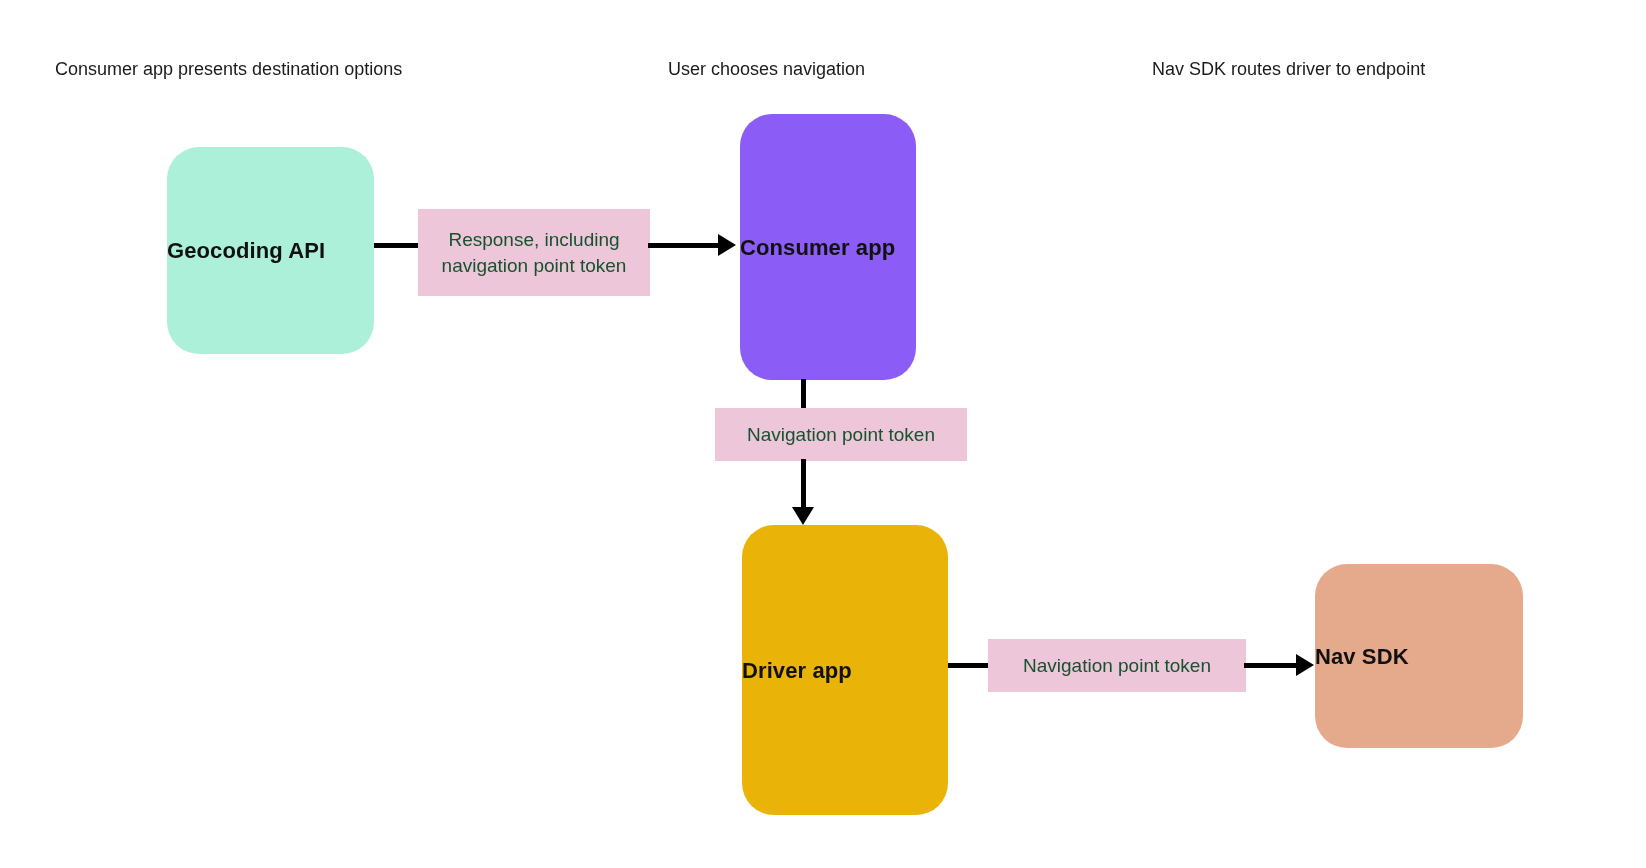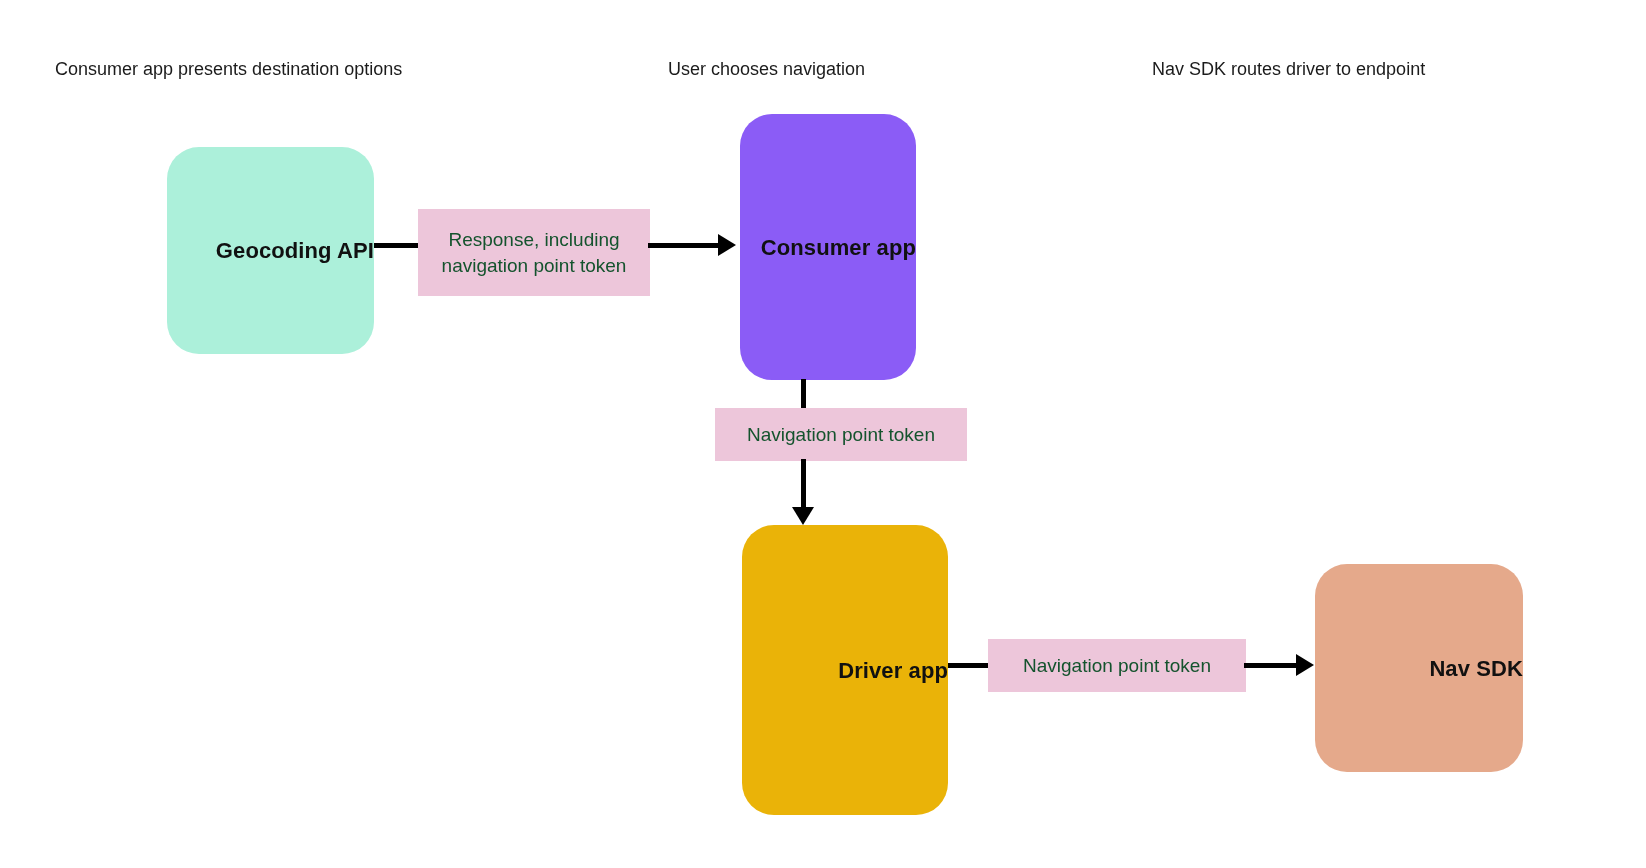--- a/index.html
+++ b/index.html
@@ -30,21 +30,21 @@
     font-weight: 400;
     text-align: center;
   }
 
   
   .node {
     position: absolute;
     border-radius: 32px;
     display: flex;
     align-items: center;
-    justify-content: flex-end;
+    justify-content: flex-start;
     box-sizing: border-box;
   }
   .node-label {
     font-size: 22px;
     font-weight: 700;
     color: #111111;
     text-align: center;
     line-height: 27px;
     letter-spacing: 0.1px;
   }
@@ -110,21 +110,21 @@
   </div>
 
   <div class="node" style="left:740px; top:114px; width:176px; height:266px; background:#8b5cf6;">
     <span class="node-label">Consumer app</span>
   </div>
 
   <div class="node" style="left:742px; top:525px; width:206px; height:290px; background:#eab308;">
     <span class="node-label">Driver app</span>
   </div>
 
-  <div class="node" style="left:1315px; top:564px; width:208px; height:208px; background:#E5A98B;">
+  <div class="node" style="left:1315px; top:564px; width:208px; height:184px; background:#E5A98B;">
     <span class="node-label">Nav SDK</span>
   </div>
 
   <div class="edge-line-h" style="left:374px; top:243px; width:46px;"></div>
 
   <div class="edge-label" style="left:418px; top:209px; width:232px; height:87px; background:#EDC6DA;">
     <span class="edge-label-text">Response, including navigation point token</span>
   </div>
 
   <div class="edge-line-h" style="left:648px; top:243px; width:74px;"></div>

